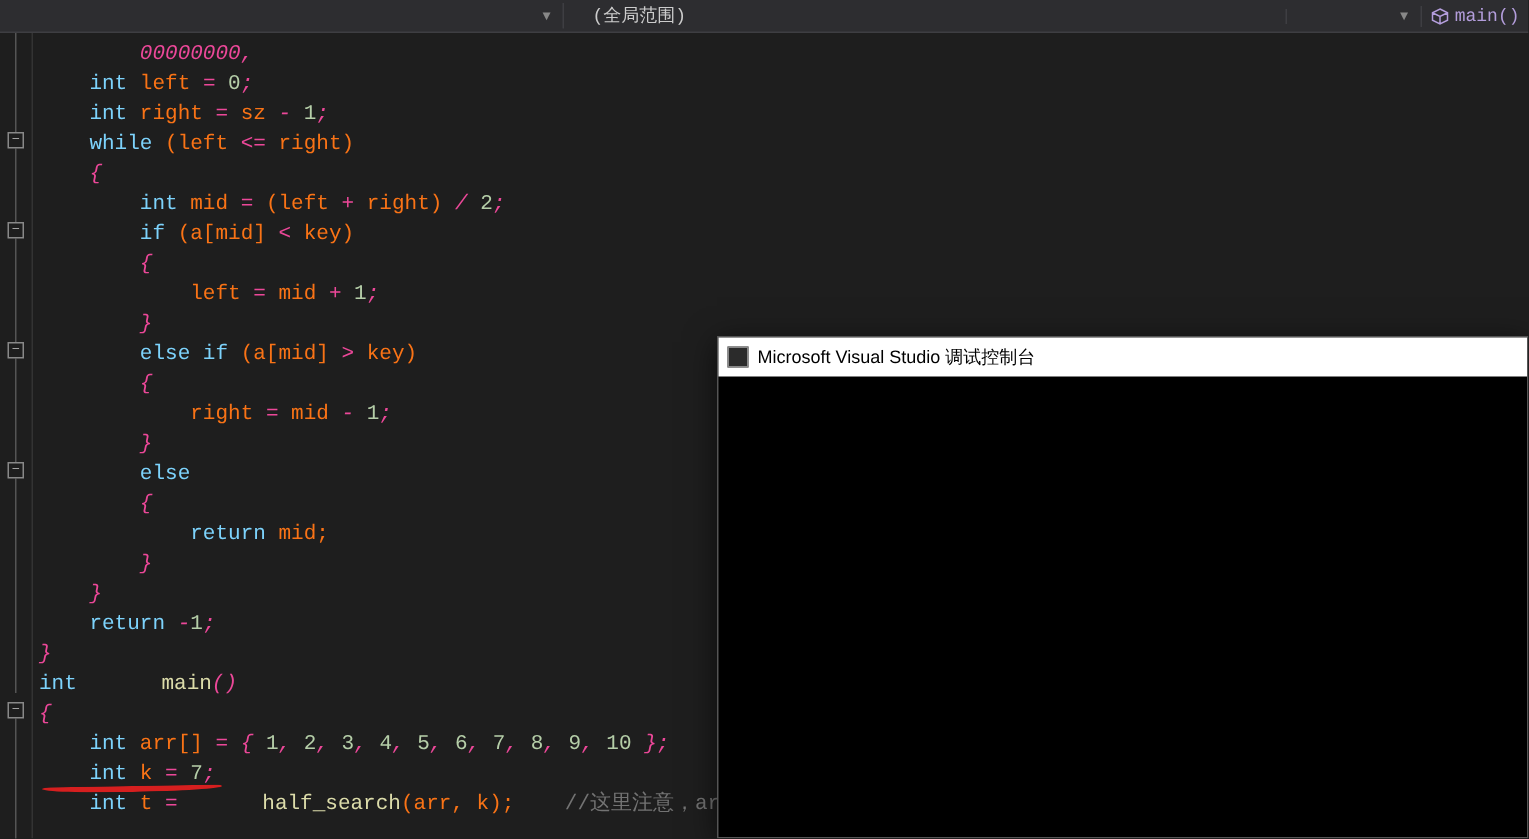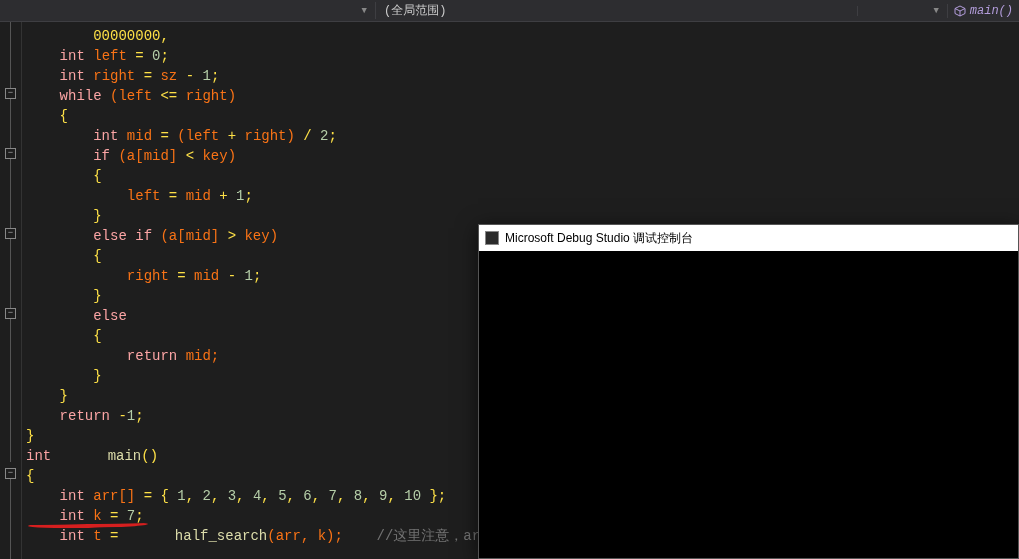--- a/index.html
+++ b/index.html
@@ -22,41 +22,40 @@
     font-size: 12px;
     color: #cccccc;
   }
   .topbar .left-sep {
     width: 375px;
     display: flex;
     justify-content: flex-end;
     padding-right: 8px;
   }
   .topbar .scope {
-    padding: 0 8px;
+    padding: 0 19px;
     border-left: 1px solid #3e3e42;
     flex: 1;
   }
   .topbar .fnbox {
     display: flex;
     align-items: center;
     border-left: 1px solid #3e3e42;
     padding: 0 8px;
     width: 90px;
     justify-content: flex-end;
   }
   .topbar .fn {
     display: flex;
     align-items: center;
     gap: 4px;
     padding: 0 6px;
     color: #b39ddb;
     border-left: 1px solid #3e3e42;
     flex: 0 0 auto;
-    font-style: italic;
   }
   .editor {
     display: flex;
     height: calc(100% - 22px);
   }
   .gutter {
     width: 22px;
     background: #1e1e1e;
     border-right: 1px solid #333;
     position: relative;
@@ -80,23 +79,23 @@
     width: 1px;
     background: #555;
   }
   .code {
     padding: 4px 0 0 4px;
     line-height: 20px;
     white-space: pre;
     position: relative;
   }
   .line { height: 20px; }
-  .kw { color: #fca5a5; }
+  .kw { color: #7dd3fc; }
   .num { color: #b5cea8; }
-  .op { color: #fde047; }
+  .op { color: #ec4899; font-style: italic; }
   .id { color: #f97316; }
   .comment { color: #737373; }
   .fnname { color: #dcdcaa; padding-left: 48px; }
   .redmark {
     position: absolute;
     left: 28px;
     top: 522px;
     width: 120px;
     height: 6px;
     border-bottom: 4px solid #d61f1f;
@@ -179,18 +178,18 @@
       <div class="fold" style="top: 446px;">−</div>
     </div>
   <div class="code" id="code"><div class="line">        <span class="op">00000000</span><span class="op">,</span></div><div class="line">    <span class="kw">int</span><span class="id"> left </span><span class="op">=</span><span class="op"> </span><span class="num">0</span><span class="op">;</span></div><div class="line">    <span class="kw">int</span><span class="id"> right </span><span class="op">=</span><span class="id"> sz </span><span class="op">-</span><span class="op"> </span><span class="num">1</span><span class="op">;</span></div><div class="line">    <span class="kw">while</span><span class="id"> (left </span><span class="op">&lt;=</span><span class="id"> right)</span></div><div class="line">    <span class="op">{</span></div><div class="line">        <span class="kw">int</span><span class="id"> mid </span><span class="op">=</span><span class="id"> (left </span><span class="op">+</span><span class="id"> right) </span><span class="op">/</span><span class="op"> </span><span class="num">2</span><span class="op">;</span></div><div class="line">        <span class="kw">if</span><span class="id"> (a[mid] </span><span class="op">&lt;</span><span class="id"> key)</span></div><div class="line">        <span class="op">{</span></div><div class="line">            <span class="id">left </span><span class="op">=</span><span class="id"> mid </span><span class="op">+</span><span class="op"> </span><span class="num">1</span><span class="op">;</span></div><div class="line">        <span class="op">}</span></div><div class="line">        <span class="kw">else if</span><span class="id"> (a[mid] </span><span class="op">&gt;</span><span class="id"> key)</span></div><div class="line">        <span class="op">{</span></div><div class="line">            <span class="id">right </span><span class="op">=</span><span class="id"> mid </span><span class="op">-</span><span class="op"> </span><span class="num">1</span><span class="op">;</span></div><div class="line">        <span class="op">}</span></div><div class="line">        <span class="kw">else</span></div><div class="line">        <span class="op">{</span></div><div class="line">            <span class="kw">return</span><span class="id"> mid;</span></div><div class="line">        <span class="op">}</span></div><div class="line">    <span class="op">}</span></div><div class="line">    <span class="kw">return</span><span class="op"> </span><span class="op">-</span><span class="num">1</span><span class="op">;</span></div><div class="line"><span class="op">}</span></div><div class="line"><span class="kw">int</span><span class="op"> </span><span class="fnname">main</span><span class="op">()</span></div><div class="line"><span class="op">{</span></div><div class="line">    <span class="kw">int</span><span class="id"> arr[] </span><span class="op">=</span><span class="op"> { </span><span class="num">1</span><span class="op">, </span><span class="num">2</span><span class="op">, </span><span class="num">3</span><span class="op">, </span><span class="num">4</span><span class="op">, </span><span class="num">5</span><span class="op">, </span><span class="num">6</span><span class="op">, </span><span class="num">7</span><span class="op">, </span><span class="num">8</span><span class="op">, </span><span class="num">9</span><span class="op">, </span><span class="num">10</span><span class="op"> };</span></div><div class="line">    <span class="kw">int</span><span class="id"> k </span><span class="op">=</span><span class="op"> </span><span class="num">7</span><span class="op">;</span></div><div class="line">    <span class="kw">int</span><span class="id"> t </span><span class="op">=</span><span class="op"> </span><span class="fnname">half_search</span><span class="id">(arr, k);</span><span class="op">    </span><span class="comment">//这里注意，arr是</span></div></div>
 </div>
 
 <div class="redmark"></div>
 
 <div class="console">
   <div class="titlebar">
     <span class="cicon"></span>
-    <span>Microsoft Debug Studio 调试控制台</span>
+    <span>Microsoft Visual Studio 调试控制台</span>
   </div>
   <div class="body">
     <div>&nbsp;</div>
   </div>
 </div>
 
 </body></html>

